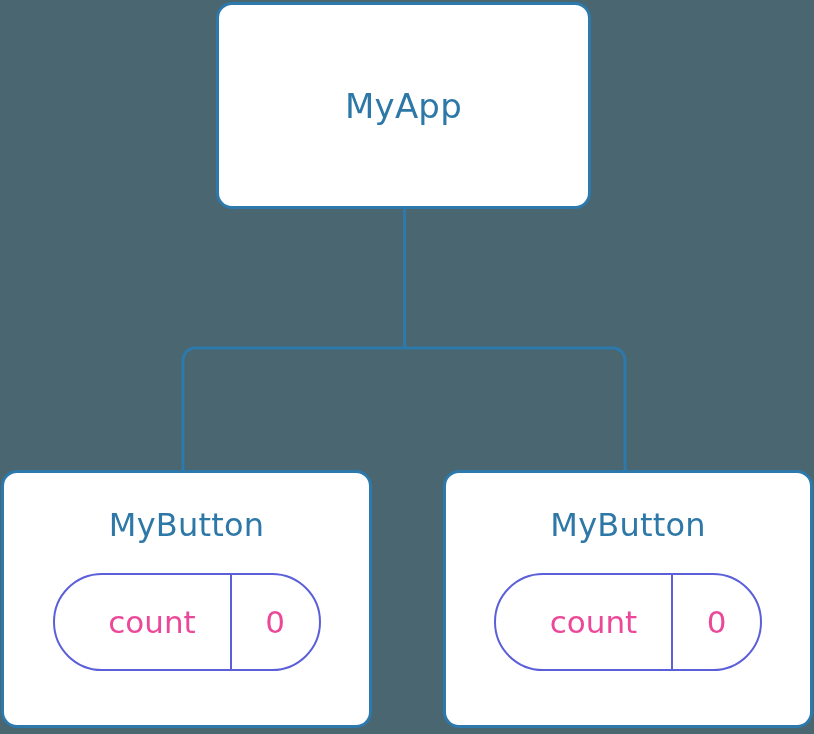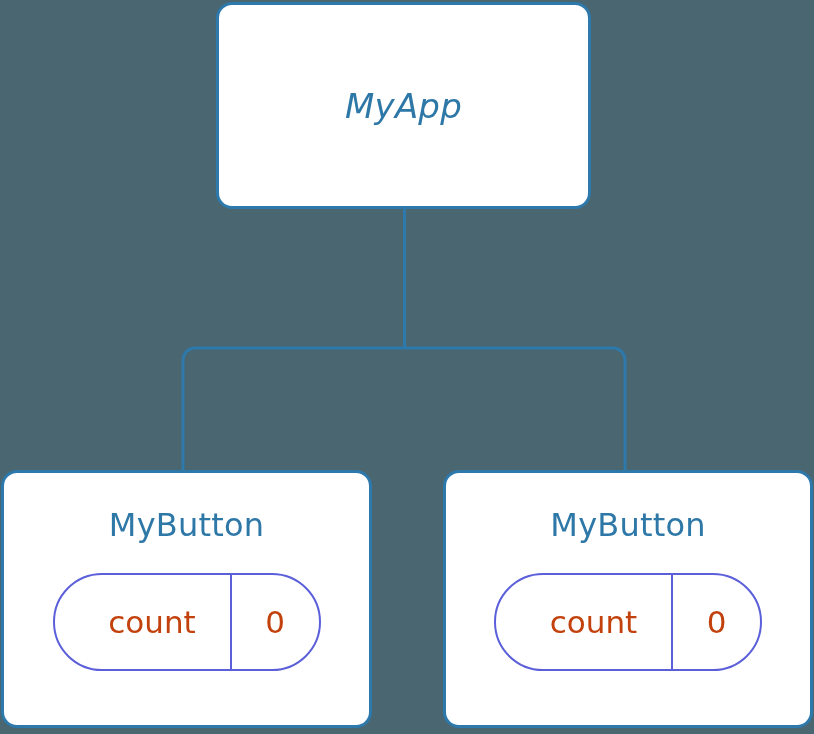--- a/index.html
+++ b/index.html
@@ -43,21 +43,20 @@
     flex-direction: column;
     align-items: center;
   }
 
   #node-myapp {
     left: 216px;
     top: 2px;
     width: 375px;
     height: 207px;
     justify-content: center;
-    font-style: italic;
   }
 
   #node-mybutton-left {
     left: 1px;
     top: 470px;
     width: 371px;
     height: 258px;
   }
 
   #node-mybutton-right {
@@ -94,21 +93,21 @@
     border-radius: 49px;
     background: #ffffff;
     overflow: hidden;
   }
 
   .pill-key,
   .pill-value {
     display: flex;
     align-items: center;
     justify-content: center;
-    color: #c2410c;
+    color: #ec4899;
     font-size: 31px;
     box-sizing: border-box;
   }
 
   .pill-key {
     width: 175px;
     padding-left: 28px;
     padding-right: 8px;
   }
 

